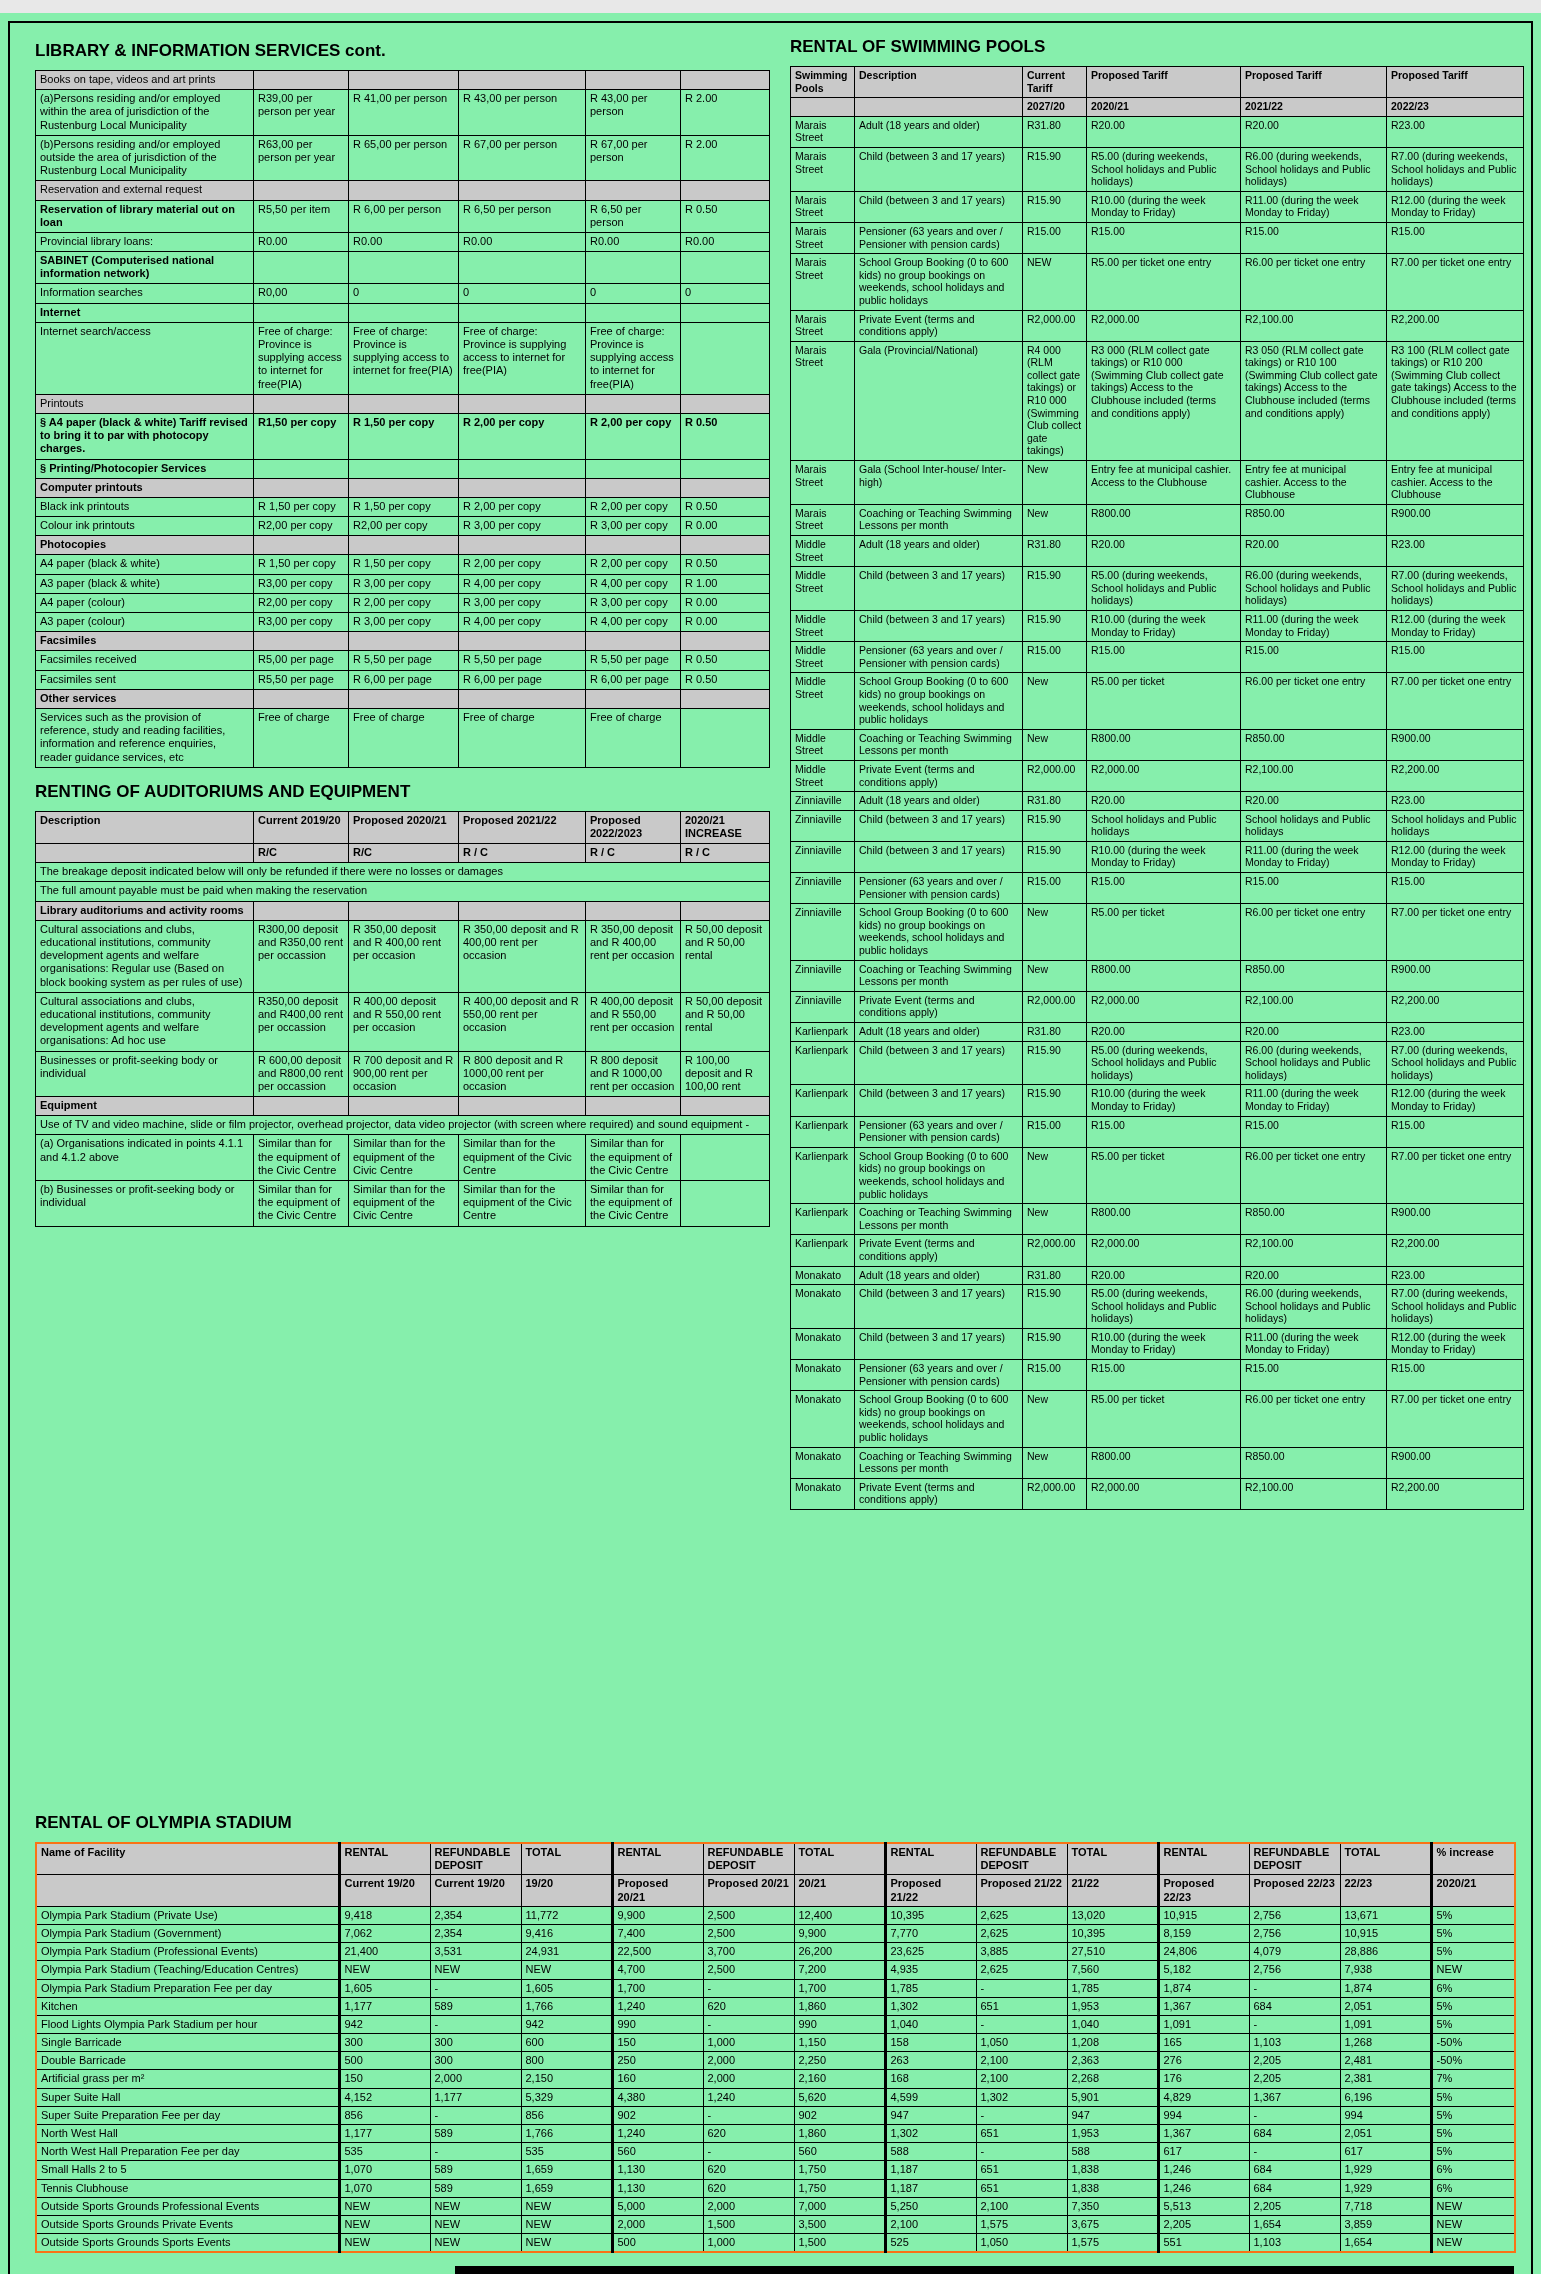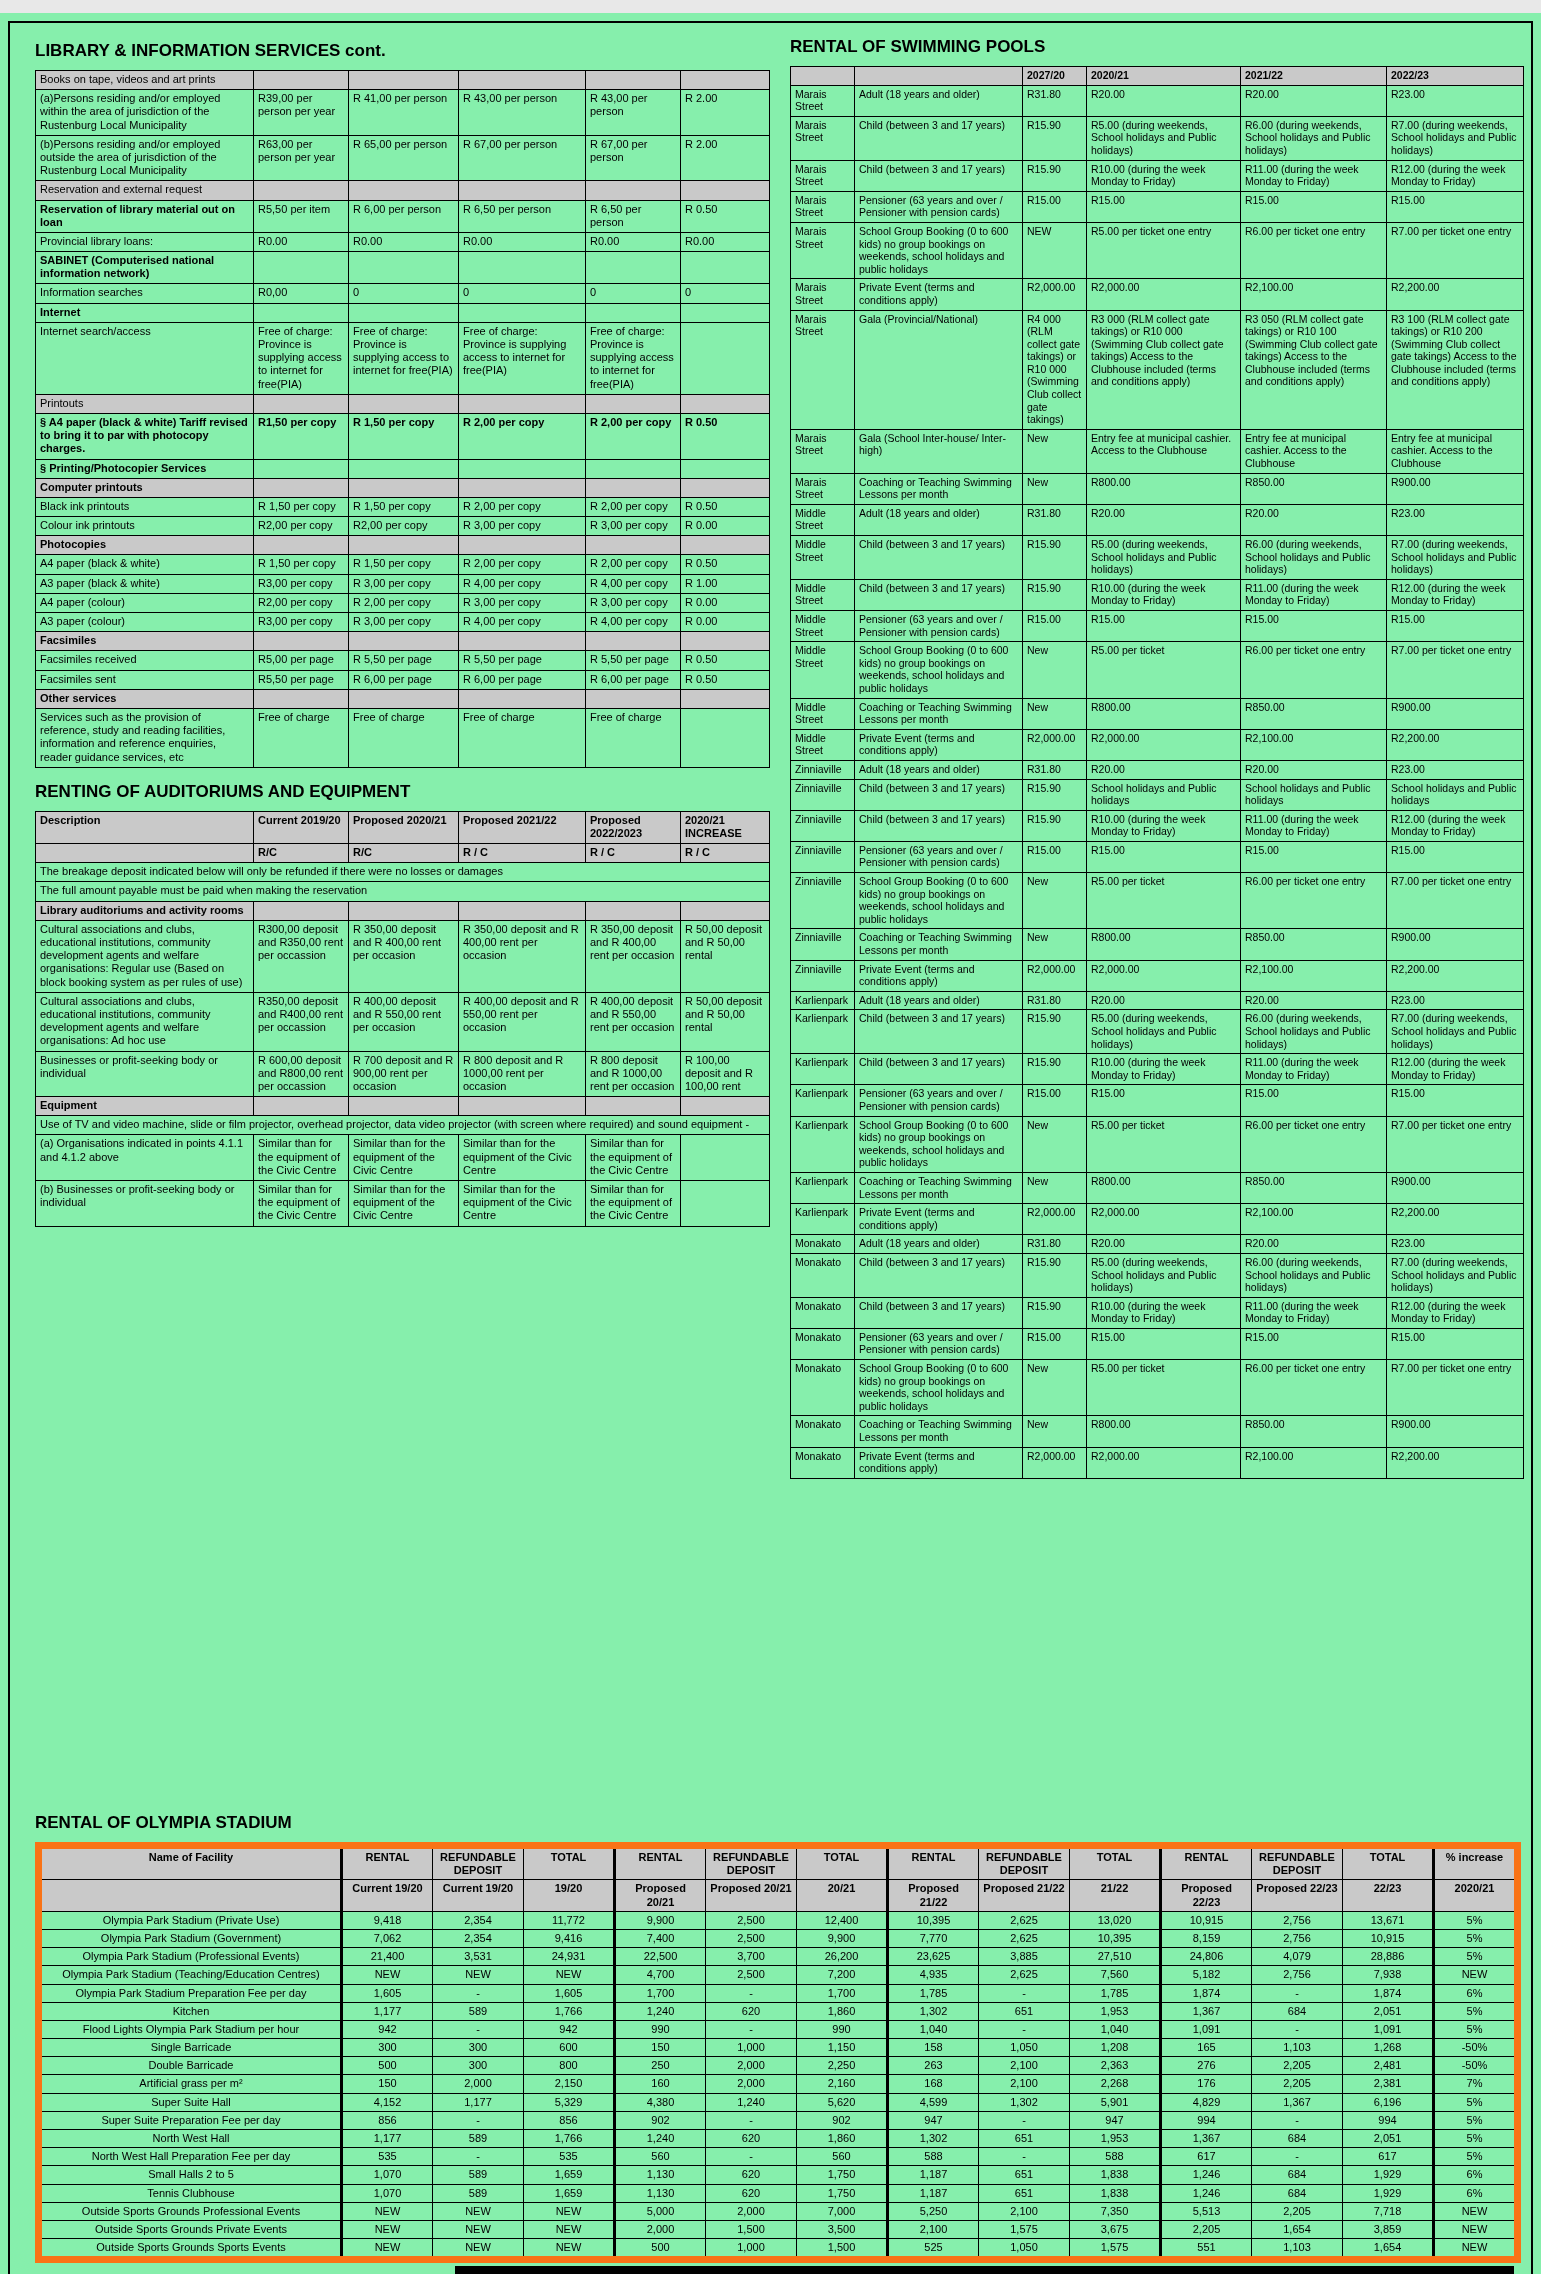--- a/index.html
+++ b/index.html
@@ -34,21 +34,21 @@
   tr.sec td  { background:#c9c9c9; }
   tr.b0 td:first-child { font-weight:bold; }
   tr.ball td { font-weight:bold; }
 
   
   table.stadium td:nth-child(2),
   table.stadium td:nth-child(5),
   table.stadium td:nth-child(8),
   table.stadium td:nth-child(11),
   table.stadium td:nth-child(14) { border-left:3px solid #000; }
-  table.stadium { border:7px solid #f97316;text-align:center; }
+  table.stadium { border:2px solid #f97316; }
 
   .black-bar {
     position:absolute; left:455px; top:2253px; width:1059px; height:15px;
     background:#000;
   }
 </style>
 </head>
 <body>
 
 <div class="page">
@@ -379,20 +379,28 @@
         <colgroup>
           <col style="width: 64px;">
           <col style="width: 168px;">
           <col style="width: 64px;">
           <col style="width: 154px;">
           <col style="width: 146px;">
           <col style="width: 137px;">
         </colgroup>
         <tbody>
           <tr class="head">
+            <td>Swimming Pools</td>
+            <td>Description</td>
+            <td>Current Tariff</td>
+            <td>Proposed Tariff</td>
+            <td>Proposed Tariff</td>
+            <td>Proposed Tariff</td>
+          </tr>
+          <tr class="head">
             <td></td>
             <td></td>
             <td>2027/20</td>
             <td>2020/21</td>
             <td>2021/22</td>
             <td>2022/23</td>
           </tr>
           <tr>
             <td>Marais Street</td>
             <td>Adult (18 years and older)</td>

